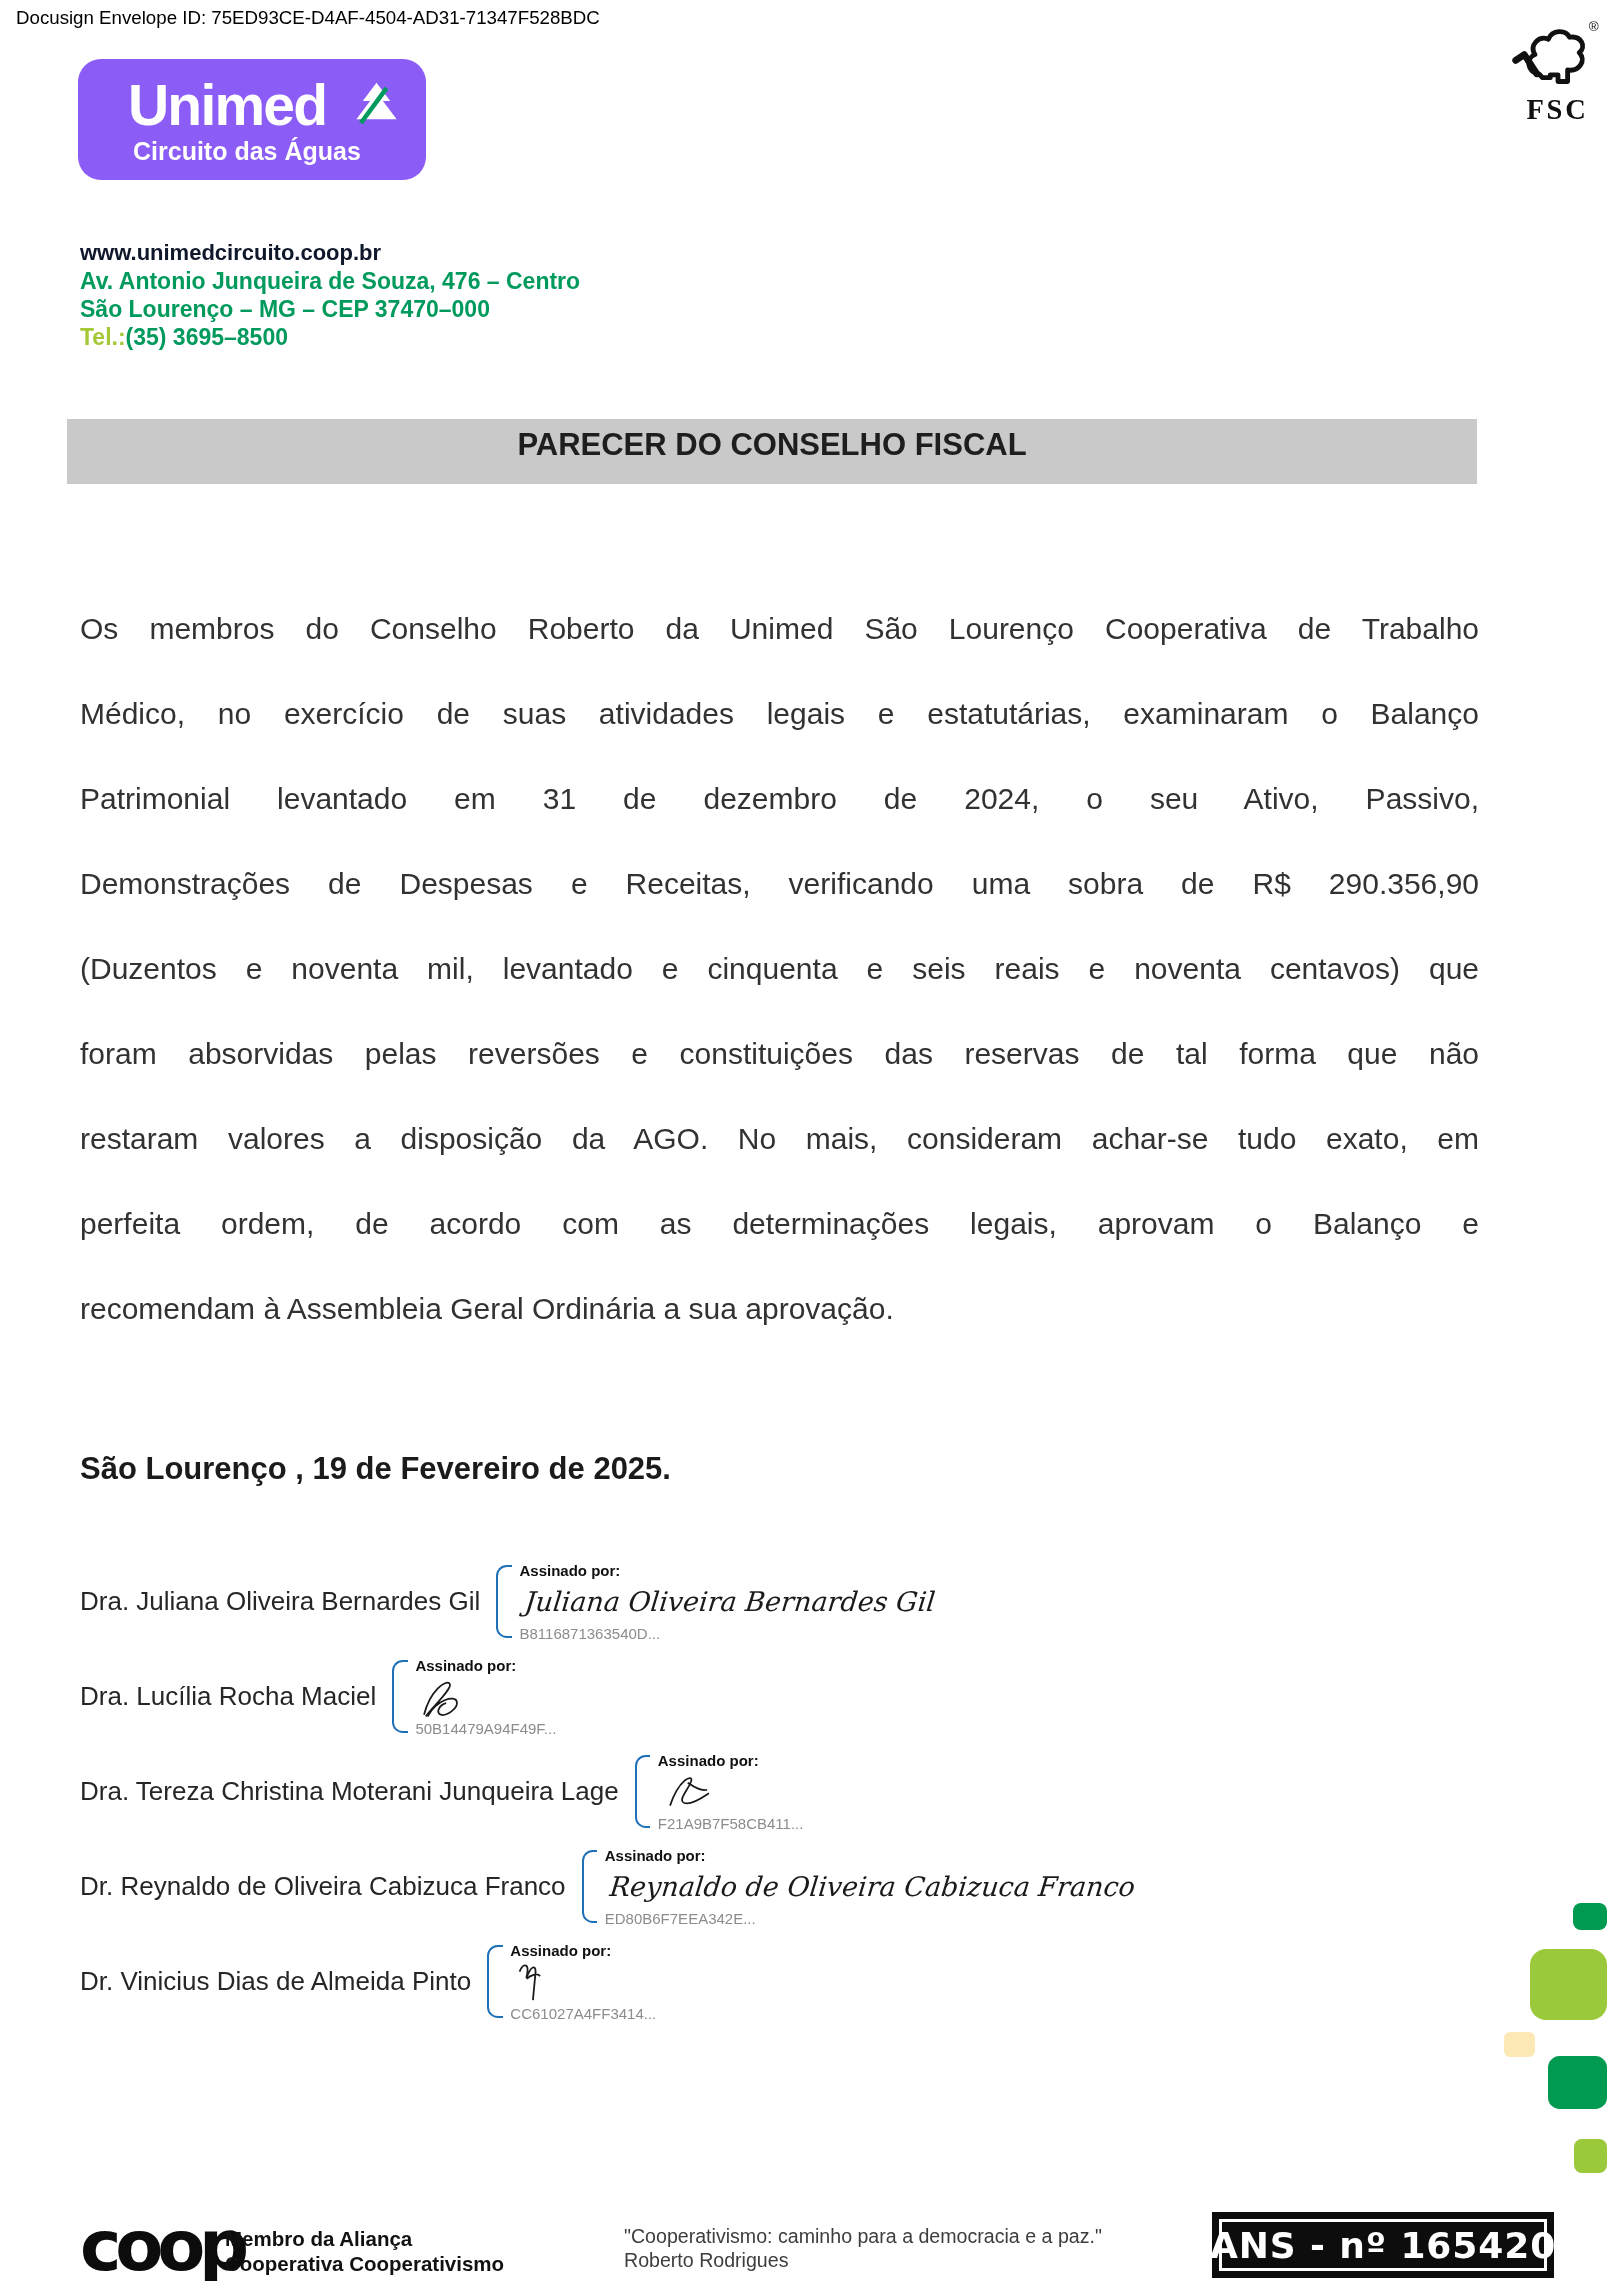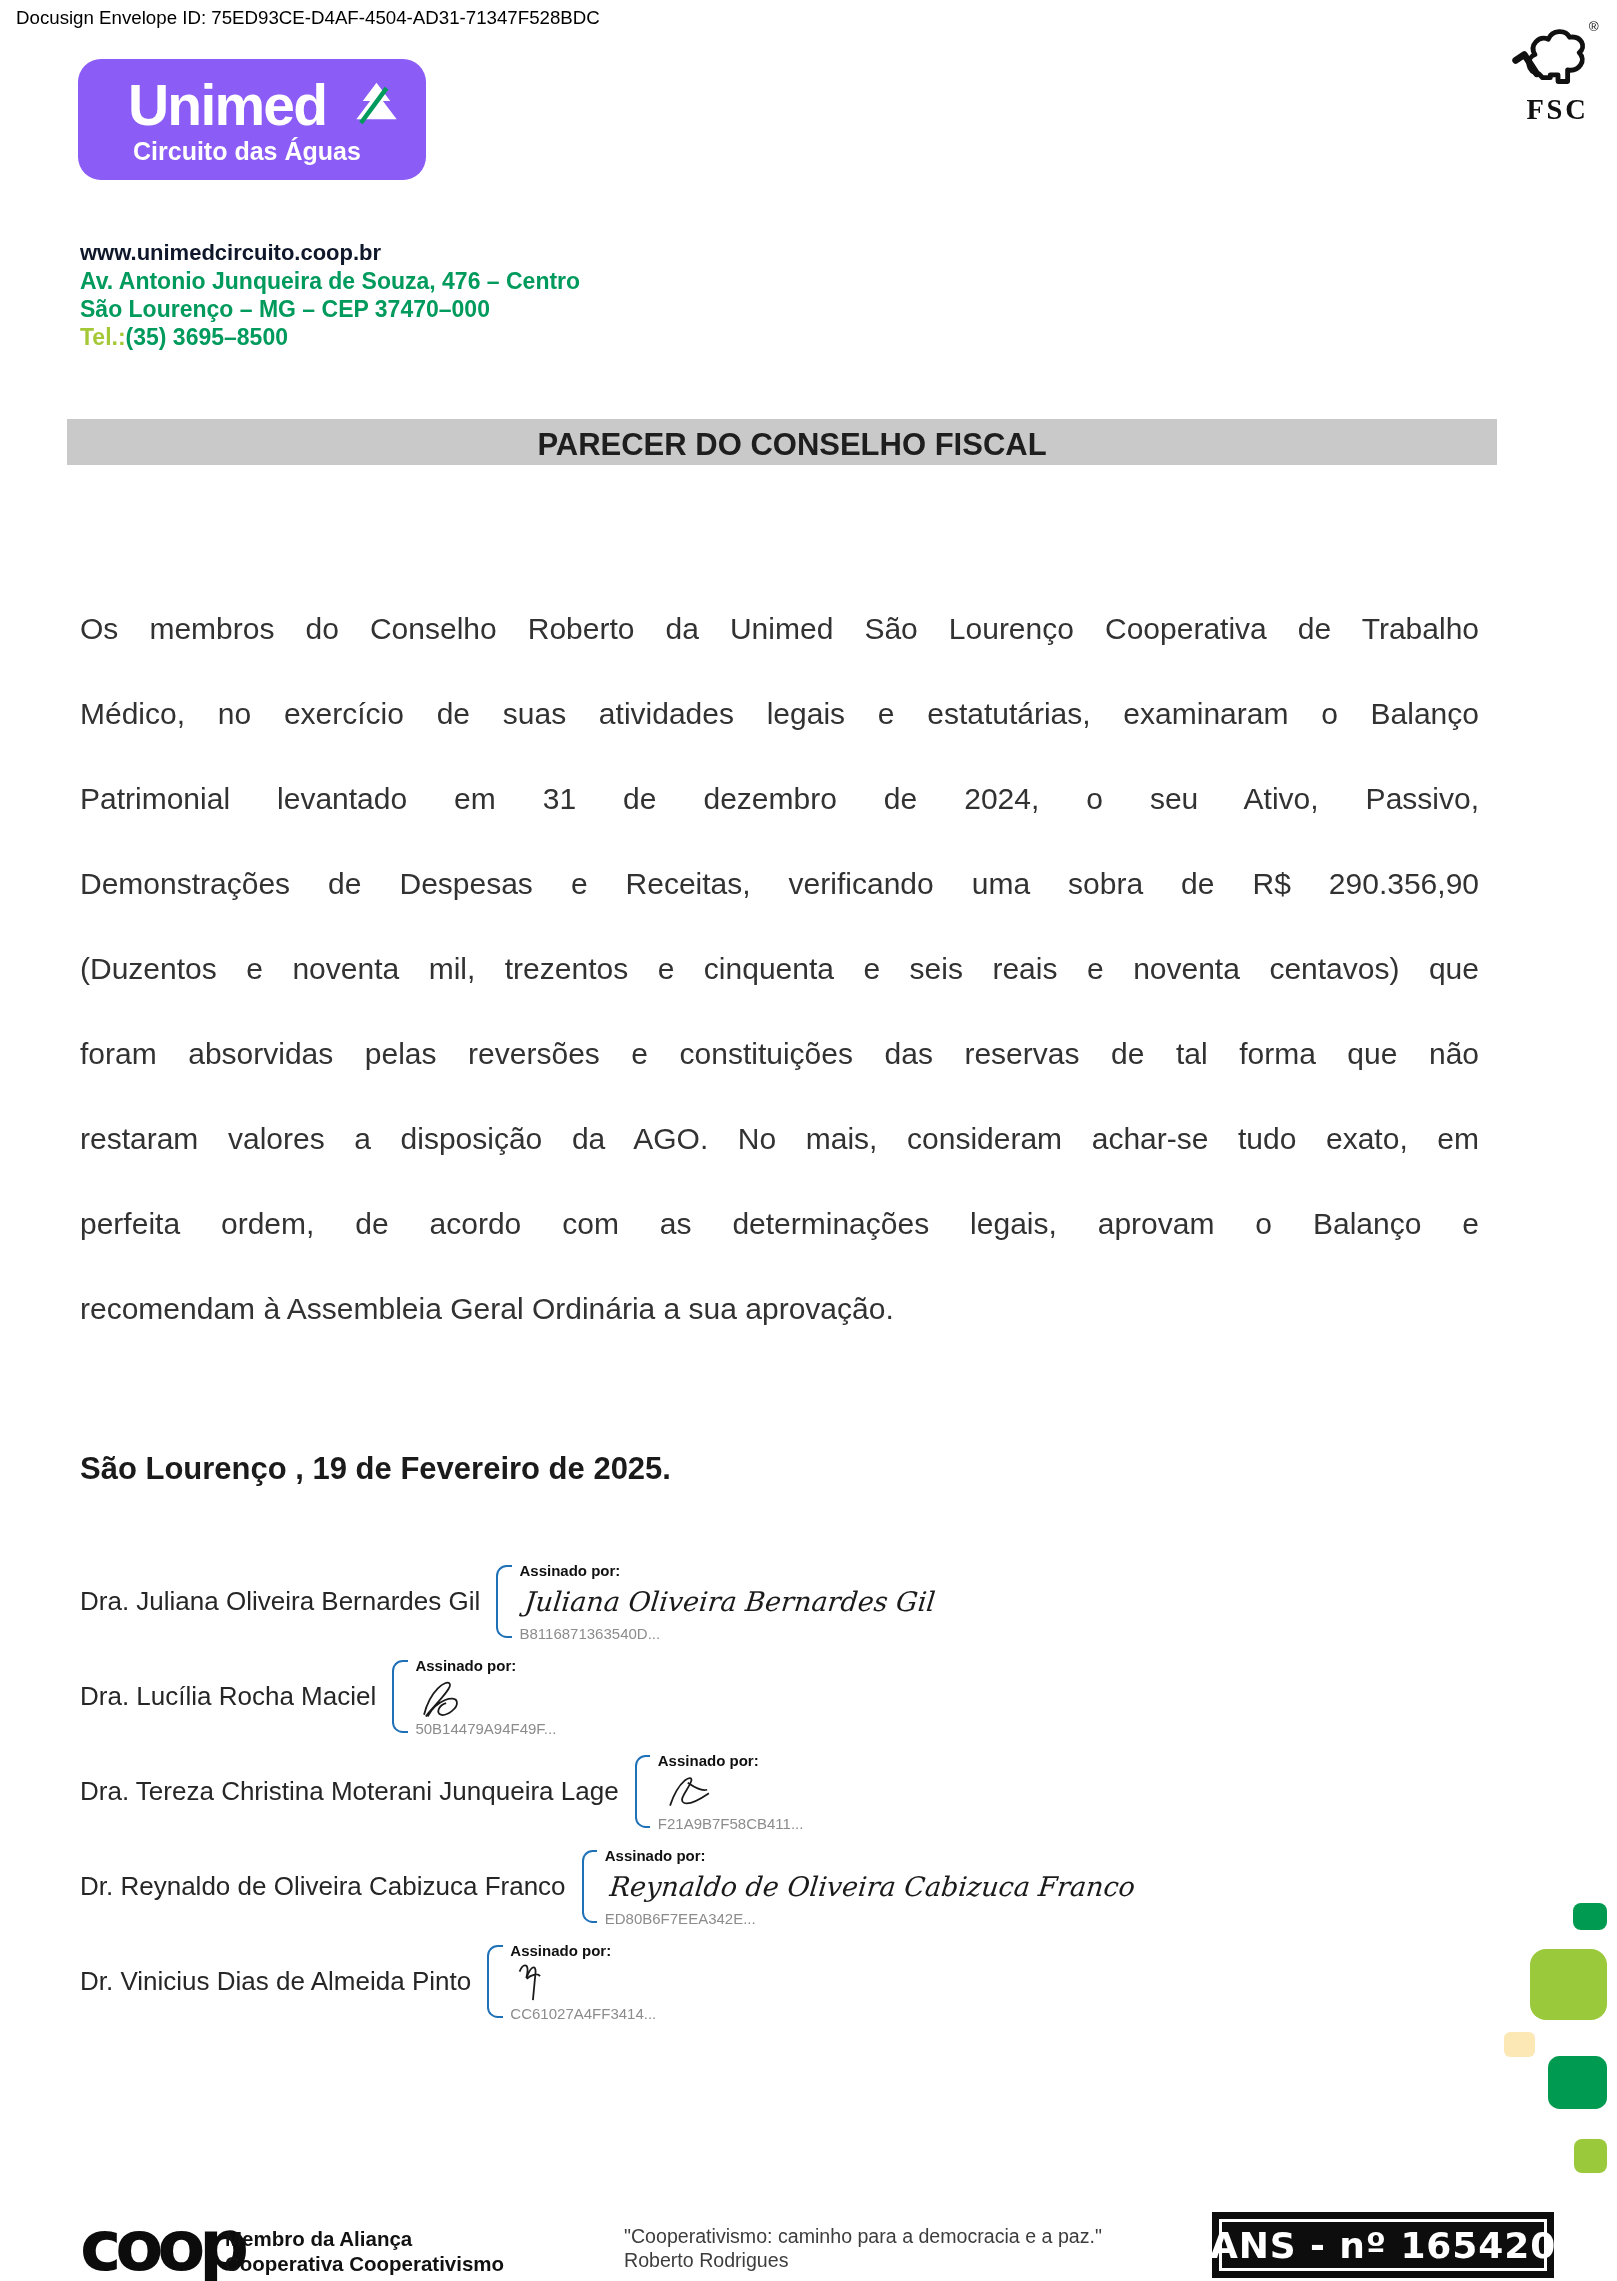--- a/index.html
+++ b/index.html
@@ -22,22 +22,22 @@
   .contact .addr{font-size:23px;color:#009A5C;}
   .contact .tel-label{color:#A4C836;font-size:23px;}
   .contact .tel-num{color:#009A5C;font-size:23px;}
 
   
   .fsc{position:absolute;left:1504px;top:18px;width:107px;text-align:center;}
   .fsc-label{font-family:"Liberation Serif",serif;font-size:28.5px;letter-spacing:2.7px;
              color:#111;margin-top:-3.6px;font-weight:600;}
 
   
-  .title-bar{position:absolute;left:67px;top:419px;width:1410px;height:46px;background:#C9C9C9;
-             text-align:center;line-height:51px;padding-left:20px;}
+  .title-bar{position:absolute;left:67px;top:419px;width:1410px;height:65px;background:#C9C9C9;
+             text-align:center;line-height:51px;}
   .title-bar .title{font-size:31px;font-weight:bold;color:#1E1E1E;}
 
   
   .doc-body{position:absolute;left:80px;top:586px;width:1399px;font-size:30px;color:#323232;}
   .body-line{height:85px;line-height:85px;text-align:justify;text-align-last:justify;
              white-space:normal;overflow:hidden;}
   .body-line.last{text-align-last:left;}
 
   .date-line{position:absolute;left:80px;top:1451px;font-size:31px;font-weight:bold;color:#1B1B1B;}
 
@@ -110,21 +110,21 @@
 
   <div class="title-bar">
     <span class="title">PARECER DO CONSELHO FISCAL</span>
   </div>
 
   <div class="doc-body">
     <div class="body-line">Os membros do Conselho Roberto da Unimed São Lourenço Cooperativa de Trabalho</div>
     <div class="body-line">Médico, no exercício de suas atividades legais e estatutárias, examinaram o Balanço</div>
     <div class="body-line">Patrimonial levantado em 31 de dezembro de 2024, o seu Ativo, Passivo,</div>
     <div class="body-line">Demonstrações de Despesas e Receitas, verificando uma sobra de R$ 290.356,90</div>
-    <div class="body-line">(Duzentos e noventa mil, trezentos e cinquenta e seis reais e noventa centavos) que</div>
+    <div class="body-line">(Duzentos e noventa mil, levantado e cinquenta e seis reais e noventa centavos) que</div>
     <div class="body-line">foram absorvidas pelas reversões e constituições das reservas de tal forma que não</div>
     <div class="body-line">restaram valores a disposição da AGO. No mais, consideram achar-se tudo exato, em</div>
     <div class="body-line">perfeita ordem, de acordo com as determinações legais, aprovam o Balanço e</div>
     <div class="body-line last">recomendam à Assembleia Geral Ordinária  a sua aprovação.</div>
   </div>
 
   <div class="date-line">São Lourenço , 19 de Fevereiro de 2025.</div>
 
   <div class="signatures">
 

